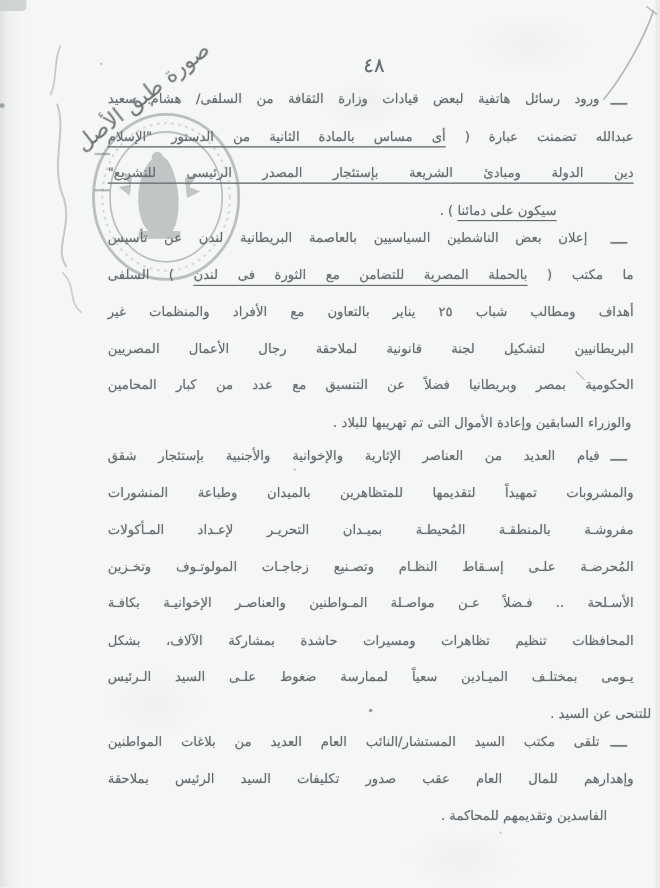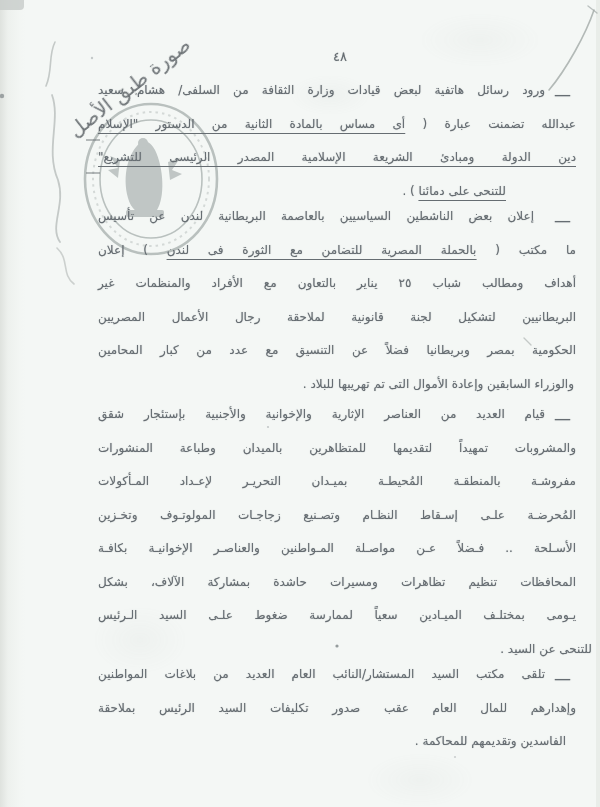--- a/index.html
+++ b/index.html
@@ -22,21 +22,21 @@
   .edge-right{position:absolute;right:0;top:0;width:4px;height:807px;background:rgba(220,224,219,.45);}
   .corner-tl{position:absolute;left:0;top:0;width:24px;height:10px;background:#c9cecb;opacity:.85;border-bottom-right-radius:4px;}
   .mottle{position:absolute;inset:0;pointer-events:none;opacity:.05;
     background:
       radial-gradient(60px 30px at 330px 95px, #8a938f 0%, transparent 70%),
       radial-gradient(90px 40px at 480px 40px, #8a938f 0%, transparent 70%),
       radial-gradient(70px 50px at 140px 640px, #8a938f 0%, transparent 70%),
       radial-gradient(80px 40px at 420px 780px, #8a938f 0%, transparent 70%);}
   
   .pagenum{position:absolute;left:322px;top:49px;width:36px;
-    font-size:13px;color:var(--ink);letter-spacing:4px;text-align:center;
+    font-size:18px;color:var(--ink);letter-spacing:4px;text-align:center;
     text-shadow:0 0 1px rgba(102,109,114,.5);}
   
   .para{position:absolute;left:98px;width:478px;direction:rtl;}
   .line{position:relative;height:33.5px;line-height:33.5px;
     font-size:12px;color:var(--ink);text-align:right;white-space:nowrap;
     text-shadow:0 0 1px rgba(102,109,114,.55);}
   .line.just{text-align:justify;text-align-last:justify;white-space:normal;}
   .line .u{text-decoration:underline;text-decoration-thickness:1.2px;text-underline-offset:5px;}
   .bullet{position:absolute;right:6px;top:10px;font-size:17px;color:var(--ink);
     letter-spacing:-1px;text-shadow:0 0 1px rgba(102,109,114,.55);}
@@ -102,44 +102,44 @@
   </svg>
 
   <div class="ul-ext" style="left:86px;top:139px;width:14px;"></div>
   <div class="ul-ext" style="left:86px;top:172px;width:14px;"></div>
 
   <div id="paragraphs">
       <div class="para" style="top: 74px;">
         <span class="bullet">—</span>
         <div class="line just" style="margin-right: 31px;"><span>ورود رسائل هاتفية لبعض قيادات وزارة الثقافة من السلفى/ هشام سعيد</span></div>
         <div class="line just"><span>عبدالله تضمنت عبارة ( </span><span class="u">أى مساس بالمادة الثانية من الدستور "الإسلام</span></div>
-        <div class="line just"><span class="u">دين الدولة ومبادئ الشريعة الإسلامية المصدر الرئيسى للتشريع"</span></div>
-        <div class="line" style="margin-right: 70px;"><span class="u">للتنحى على دمائنا</span><span> ) .</span></div>
+        <div class="line just"><span class="u">دين الدولة ومبادئ الشريعة بإستئجار المصدر الرئيسى للتشريع"</span></div>
+        <div class="line" style="margin-right: 70px;"><span class="u">سيكون على دمائنا</span><span> ) .</span></div>
       </div>
       <div class="para" style="top: 200px;">
         <span class="bullet">—</span>
         <div class="line just" style="margin-right: 42px;"><span>إعلان بعض الناشطين السياسيين بالعاصمة البريطانية لندن عن تأسيس</span></div>
-        <div class="line just"><span>ما مكتب ( </span><span class="u">بالحملة المصرية للتضامن مع الثورة فى لندن</span><span> ) إعلان</span></div>
+        <div class="line just"><span>ما مكتب ( </span><span class="u">بالحملة المصرية للتضامن مع الثورة فى لندن</span><span> ) السلفى</span></div>
         <div class="line just"><span>أهداف ومطالب شباب ٢٥ يناير بالتعاون مع الأفراد والمنظمات غير</span></div>
         <div class="line just"><span>البريطانيين لتشكيل لجنة قانونية لملاحقة رجال الأعمال المصريين</span></div>
         <div class="line just"><span>الحكومية بمصر وبريطانيا فضلاً عن التنسيق مع عدد من كبار المحامين</span></div>
         <div class="line" style="margin-right: 2px;"><span>والوزراء السابقين وإعادة الأموال التى تم تهريبها للبلاد .</span></div>
       </div>
       <div class="para" style="top: 398px;">
         <span class="bullet">—</span>
         <div class="line just" style="margin-right: 31px;"><span>قيام العديد من العناصر الإثارية والإخوانية والأجنبية بإستئجار شقق</span></div>
         <div class="line just"><span>والمشروبات تمهيداً لتقديمها للمتظاهرين بالميدان وطباعة المنشورات</span></div>
         <div class="line just"><span>مفروشـة بالمنطقـة المُحيطـة بميـدان التحريـر لإعـداد المـأكولات</span></div>
         <div class="line just"><span>المُحرضـة علـى إسـقاط النظـام وتصـنيع زجاجـات المولوتـوف وتخـزين</span></div>
         <div class="line just"><span>الأسـلحة .. فـضلاً عـن مواصـلة المـواطنين والعناصـر الإخوانيـة بكافـة</span></div>
         <div class="line just"><span>المحافظات تنظيم تظاهرات ومسيرات حاشدة بمشاركة الآلاف، بشكل</span></div>
         <div class="line just"><span>يـومى بمختلـف الميـادين سعياً لممارسة ضغوط علـى السيد الـرئيس</span></div>
         <div class="line" style="margin-right: -16px;"><span>للتنحى عن السيد .</span></div>
       </div>
       <div class="para" style="top: 658px;">
         <span class="bullet">—</span>
         <div class="line just" style="margin-right: 31px;"><span>تلقى مكتب السيد المستشار/النائب العام العديد من بلاغات المواطنين</span></div>
         <div class="line just"><span>وإهدارهم للمال العام عقب صدور تكليفات السيد الرئيس بملاحقة</span></div>
-        <div class="line" style="margin-right: 10px;"><span>الفاسدين وتقديمهم للمحاكمة .</span></div>
+        <div class="line" style="margin-right: 24px;"><span>الفاسدين وتقديمهم للمحاكمة .</span></div>
       </div>
     </div>
 
 </div>
 
 </body></html>

